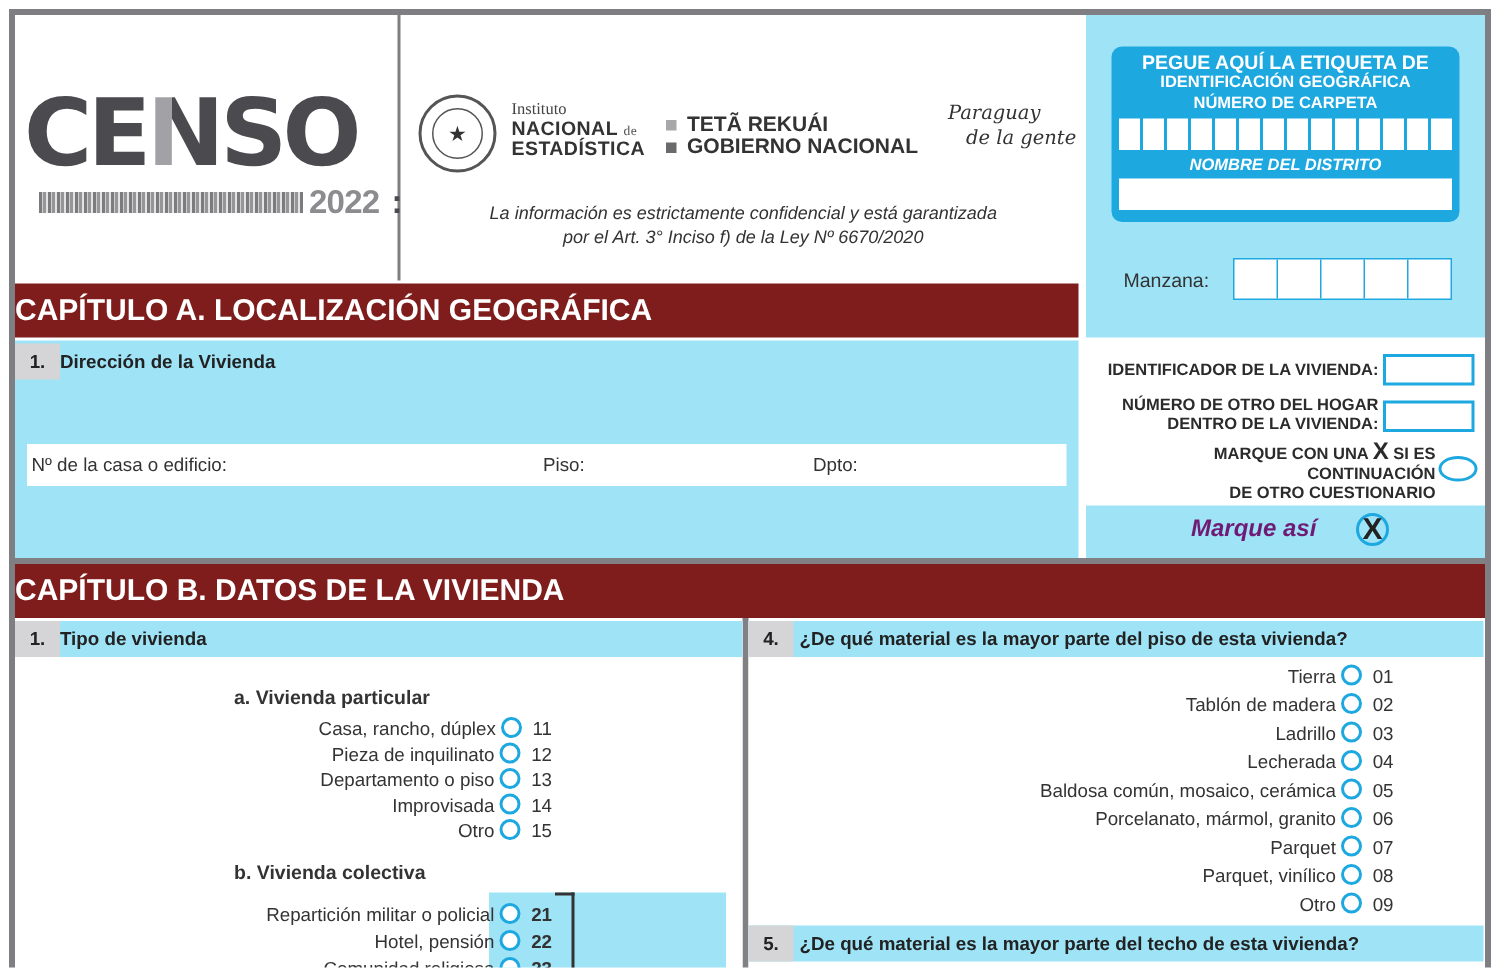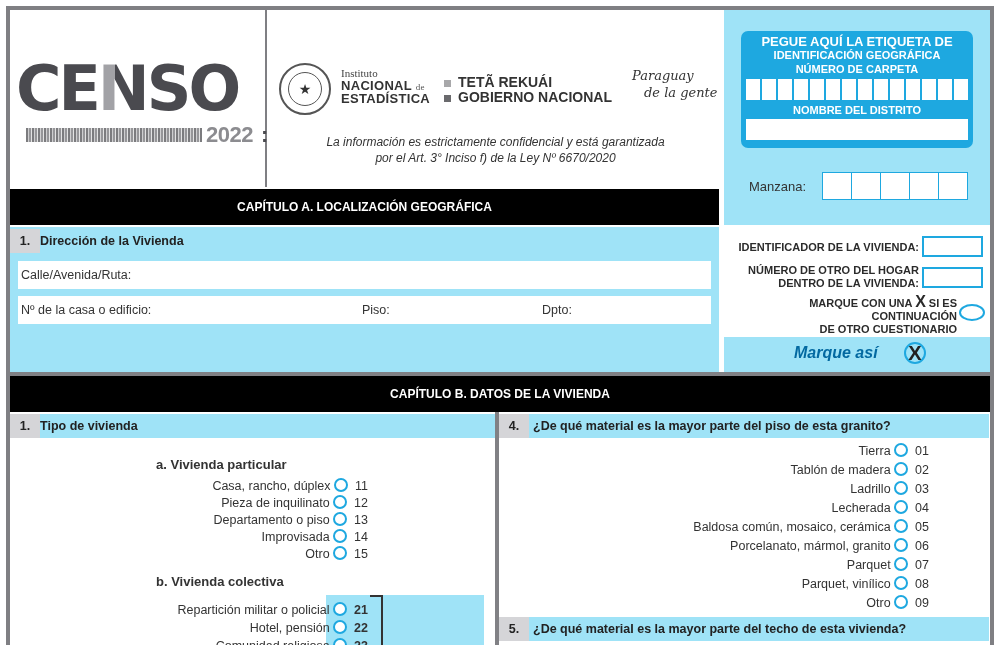--- a/index.html
+++ b/index.html
@@ -32,39 +32,39 @@
   .confid { position: absolute; left: 0; width: 453px; top: 124px; text-align: center; font-style: italic; font-size: 12px; color: #333; line-height: 16px; }
 
   
   .right-top { position: absolute; left: 724px; top: 10px; width: 266px; height: 215px; background: #9fe3f7; }
   .label-box { position: absolute; left: 17px; top: 21px; width: 232px; height: 117px; background: #1ea8e0; border-radius: 7px; text-align: center; color: #fff; font-weight: bold; }
   .label-box .l1 { font-size: 13px; margin-top: 3px; }
   .label-box .l2 { font-size: 11px; line-height: 12px; }
   .label-box .l3 { font-size: 11px; line-height: 16px; }
   .carpeta-cells { display: flex; margin: 2px 5px 0 5px; gap: 2px; height: 21px; }
   .carpeta-cells span { flex: 1; background: #fff; }
-  .label-box .l4 { font-size: 11px; margin-top: 3px; line-height: 14px; }
+  .label-box .l4 { font-size: 11px; margin-top: 3px; line-height: 14px; font-style: italic; }
   .distrito { margin: 2px 5px 0 5px; height: 21px; background: #fff; }
   .manzana-label { position: absolute; left: 25px; top: 169px; font-size: 13px; color: #333; }
   .manzana-cells { position: absolute; left: 98px; top: 162px; width: 146px; height: 28px; display: flex; border: 1.5px solid #1ea8e0; background: #fff; }
   .manzana-cells span { flex: 1; border-right: 1.5px solid #1ea8e0; }
   .manzana-cells span:last-child { border-right: none; }
 
   .right-mid { position: absolute; left: 724px; top: 227px; width: 266px; height: 108px; background: #fff; }
   .rm-row { position: absolute; right: 0; font-weight: bold; font-size: 11px; color: #2b2b2b; text-align: right; line-height: 13px; }
   .rm-box { position: absolute; width: 61px; height: 21px; border: 2px solid #1ea8e0; background: #fff; }
   .rm-oval { position: absolute; width: 26px; height: 17px; border: 2px solid #1ea8e0; border-radius: 50%; }
   .bigx { font-size: 16px; }
 
   .marque { position: absolute; left: 724px; top: 337px; width: 266px; height: 35px; background: #9fe3f7; }
-  .marque-text { position: absolute; left: 70px; top: 7px; font-style: italic; font-weight: bold; font-size: 16px; color: #0369a1; }
+  .marque-text { position: absolute; left: 70px; top: 7px; font-style: italic; font-weight: bold; font-size: 16px; color: #701a75; }
   .marque-sample { position: absolute; left: 180px; top: 5px; width: 22px; height: 22px; border: 2px solid #1ea8e0; border-radius: 50%; text-align: center; font-weight: bold; font-size: 20px; line-height: 18px; color: #222; }
 
   
-  .chapter-bar { position: absolute; background: #000000; color: #fff; font-weight: bold; text-align: center; font-size: 12px; }
+  .chapter-bar { position: absolute; background: #7f1d1d; color: #fff; font-weight: bold; font-size: 20px; }
   .chap-a { left: 10px; top: 189px; width: 709px; height: 36px; line-height: 36px; }
   .chap-b { left: 10px; top: 376px; width: 980px; height: 36px; line-height: 36px; }
   .chap-gap { position: absolute; left: 10px; top: 372px; width: 980px; height: 4px; background: #818185; }
 
   
   .sec-a { position: absolute; left: 10px; top: 227px; width: 709px; height: 145px; background: #9fe3f7; }
   .q-head { position: absolute; height: 24px; font-weight: bold; font-size: 12.5px; color: #222; line-height: 24px; }
   .q-num { position: absolute; left: 0; top: 0; width: 30px; height: 24px; background: #d5d5d8; text-align: center; }
   .q-label { position: absolute; left: 30px; padding-left: 0; }
   .field { position: absolute; left: 8px; width: 693px; height: 28px; background: #fff; font-size: 12.5px; color: #333; line-height: 28px; padding-left: 3px; }
@@ -171,23 +171,20 @@
   <div class="marque-text">Marque así</div>
   <div class="marque-sample">X</div>
 </div>
 
 <div class="chapter-bar chap-a">CAPÍTULO A. LOCALIZACIÓN GEOGRÁFICA</div>
 <div class="sec-a">
   <div class="q-head" style="left:0; top:2px; width:709px;">
     <div class="q-num">1.</div>
     <div class="q-label">Dirección de la Vivienda</div>
   </div>
-  <div class="field" style="top:34px;">
-    <span style="left:3px;">Calle/Avenida/Ruta:</span>
-  </div>
   <div class="field" style="top:69px;">
     <span style="left:3px;">Nº de la casa o edificio:</span>
     <span style="left:344px;">Piso:</span>
     <span style="left:524px;">Dpto:</span>
   </div>
 </div>
 
 <div class="chap-gap"></div>
 <div class="chapter-bar chap-b">CAPÍTULO B. DATOS DE LA VIVIENDA</div>
 <div class="divider-v"></div>
@@ -211,21 +208,21 @@
   <div class="bracket"></div>
   <div class="opt" style="right:127px; top:188px; font-weight:normal;"><span class="txt">Repartición militar o policial</span> <span class="radio"></span><b class="code">21</b></div>
   <div class="opt" style="right:127px; top:206px;"><span class="txt">Hotel, pensión</span> <span class="radio"></span><b class="code">22</b></div>
   <div class="opt" style="right:127px; top:224px;"><span class="txt">Comunidad religiosa</span> <span class="radio"></span><b class="code">23</b></div>
 </div>
 
 <div class="sec-b-right">
   <div class="head-blue" style="width:490px;"></div>
   <div class="q-head" style="left:0; top:0; width:490px;">
     <div class="q-num">4.</div>
-    <div class="q-label" style="left:34px;">¿De qué material es la mayor parte del piso de esta granito?</div>
+    <div class="q-label" style="left:34px;">¿De qué material es la mayor parte del piso de esta vivienda?</div>
   </div>
   <div class="opt" style="right:60px; top:29px;"><span class="txt">Tierra</span> <span class="radio"></span><span class="code">01</span></div>
   <div class="opt" style="right:60px; top:48px;"><span class="txt">Tablón de madera</span> <span class="radio"></span><span class="code">02</span></div>
   <div class="opt" style="right:60px; top:67px;"><span class="txt">Ladrillo</span> <span class="radio"></span><span class="code">03</span></div>
   <div class="opt" style="right:60px; top:86px;"><span class="txt">Lecherada</span> <span class="radio"></span><span class="code">04</span></div>
   <div class="opt" style="right:60px; top:105px;"><span class="txt">Baldosa común, mosaico, cerámica</span> <span class="radio"></span><span class="code">05</span></div>
   <div class="opt" style="right:60px; top:124px;"><span class="txt">Porcelanato, mármol, granito</span> <span class="radio"></span><span class="code">06</span></div>
   <div class="opt" style="right:60px; top:143px;"><span class="txt">Parquet</span> <span class="radio"></span><span class="code">07</span></div>
   <div class="opt" style="right:60px; top:162px;"><span class="txt">Parquet, vinílico</span> <span class="radio"></span><span class="code">08</span></div>
   <div class="opt" style="right:60px; top:181px;"><span class="txt">Otro</span> <span class="radio"></span><span class="code">09</span></div>

